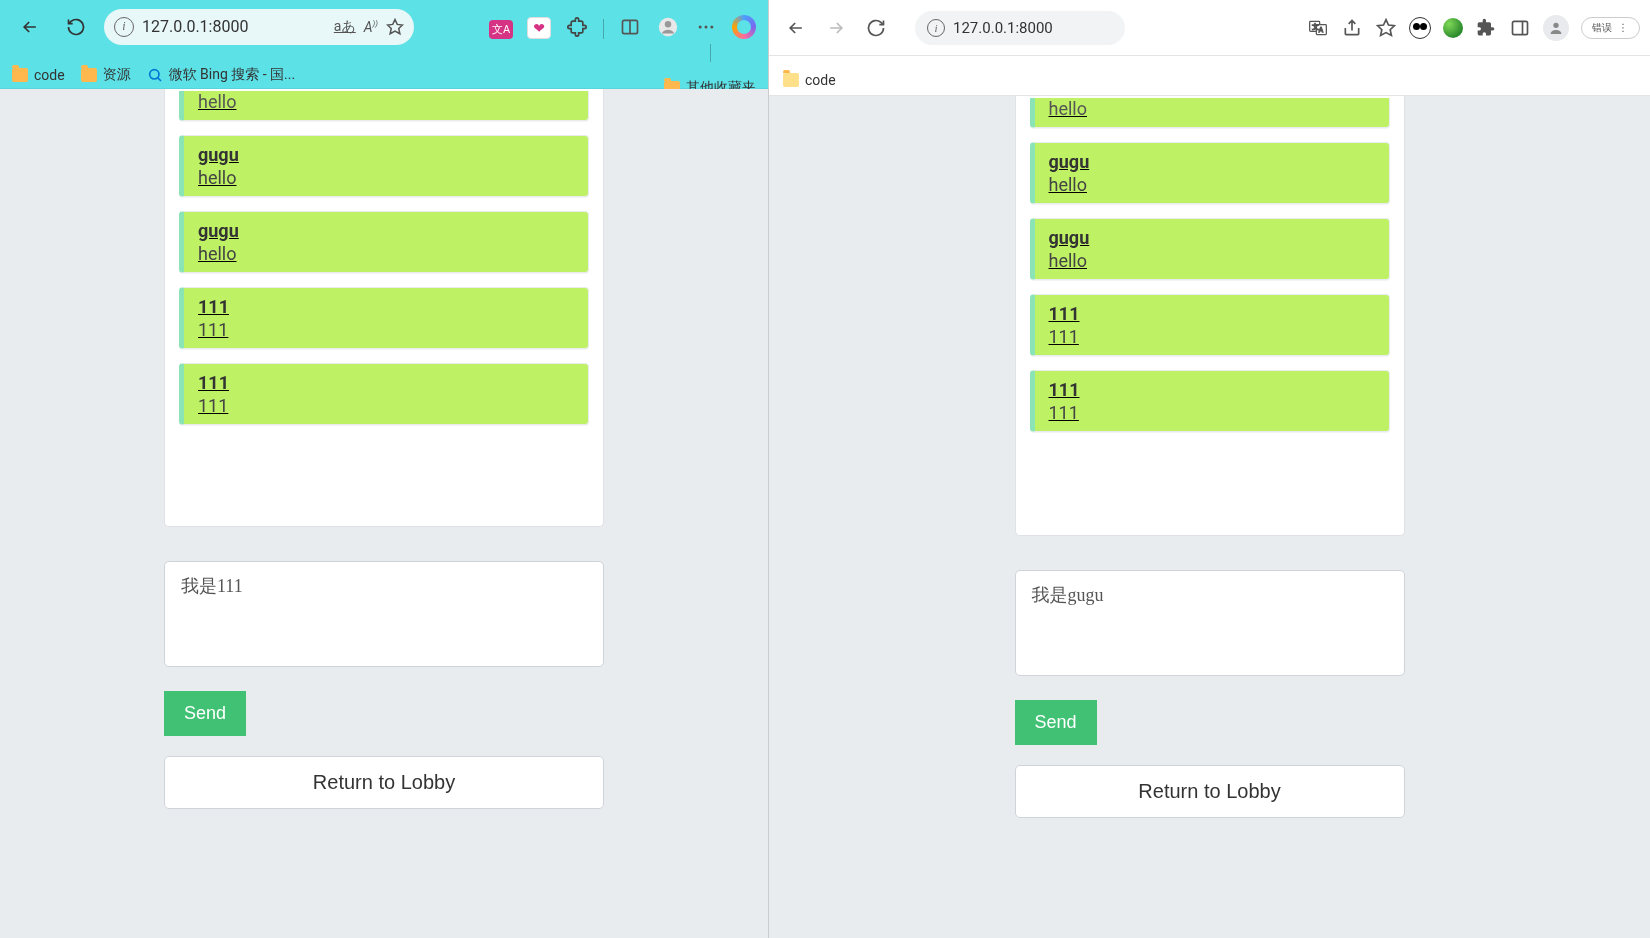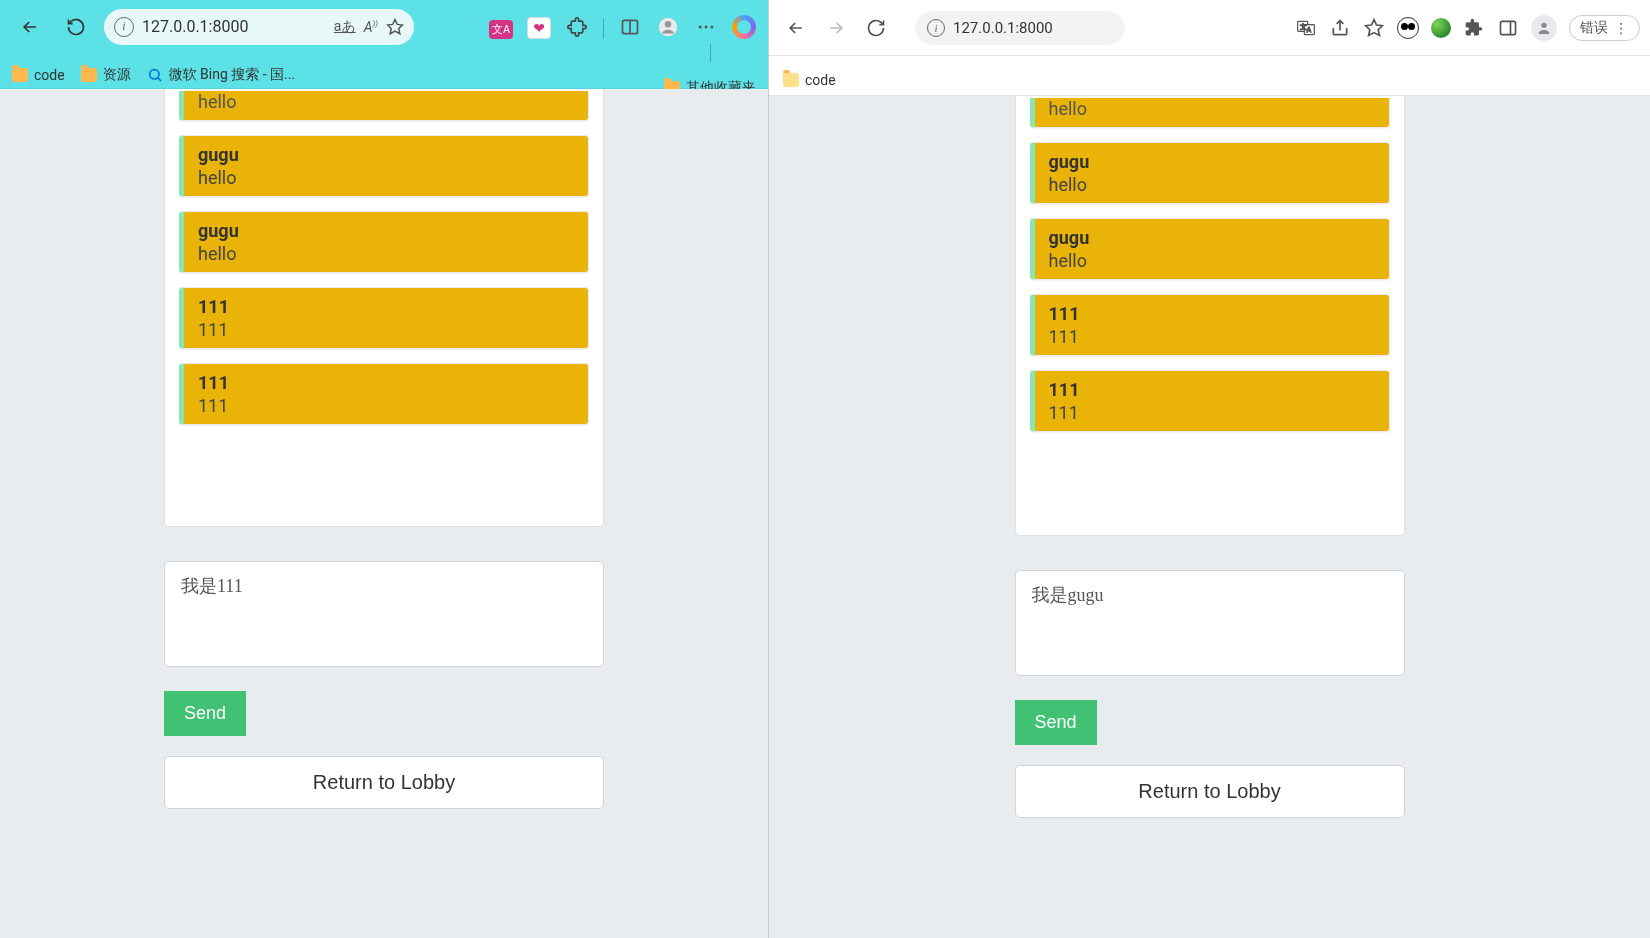--- a/index.html
+++ b/index.html
@@ -101,21 +101,21 @@
     display:flex;align-items:center;justify-content:center;font-size:11px;color:#666;font-style:italic;font-family:Georgia,serif;}
   .chrome-addr .url{font-size:15px;color:#333;}
   .chrome-right{margin-left:auto;display:flex;align-items:center;gap:12px;}
   .chrome-ic{width:22px;height:22px;display:flex;align-items:center;justify-content:center;color:#555;}
   .panda{width:22px;height:22px;border-radius:50%;background:#fff;border:1px solid #333;position:relative;}
   .panda::before,.panda::after{content:"";position:absolute;width:7px;height:7px;background:#000;border-radius:50%;top:5px;}
   .panda::before{left:3px;} .panda::after{right:3px;}
   .globe-ic{width:20px;height:20px;border-radius:50%;background:radial-gradient(circle at 30% 30%, #7ed957, #2e8b2e 70%);}
   .puzzle{color:#555;}
   .chrome-user{width:26px;height:26px;border-radius:50%;background:#e8eaed;display:flex;align-items:center;justify-content:center;}
-  .err-pill{border:1px solid #ccc;border-radius:16px;padding:3px 10px;font-size:14px;color:#555;display:flex;align-items:center;gap:6px;}
+  .err-pill{border:1px solid #ccc;border-radius:16px;padding:3px 10px;font-size:10px;color:#555;display:flex;align-items:center;gap:6px;}
   .err-pill .dots{letter-spacing:1px;}
 
   .chrome-bookmarks{
     background:#fff;height:40px;display:flex;align-items:center;padding:0 14px;gap:8px;
     border-bottom:1px solid #e4e4e4;
   }
 
   
   .page {
     flex:1;
@@ -136,27 +136,28 @@
     border-radius:5px;
     margin-top:10px;
     overflow-y:scroll;
     padding:6px 14px 18px 14px;
     box-shadow:0 0 0 rgba(0,0,0,0);
   }
   .msg-left .message-box{ height:438px; margin-top:0; border-top:none; border-top-left-radius:0; border-top-right-radius:0; padding-top:0; }
   .msg-right .message-box{ height:440px; margin-top:0; border-top:none; border-top-left-radius:0; border-top-right-radius:0; padding-top:0;}
 
   .msg{
-    background:#eab308;
+    background:#bef264;
     border:1px solid #e9ecef;
     border-left:5px solid #8be4b5;
     border-radius:4px;
     padding:8px 14px;
     margin-top:14px;
     box-shadow:0 1px 1px rgba(0,0,0,0.05);
+    text-decoration:underline;
   }
   .msg.partial-top{ margin-top:0; border-top:none; border-top-left-radius:0; border-top-right-radius:0; padding-top:0;}
   .msg .u{font-weight:700;font-size:18px;color:#333;}
   .msg .t{font-size:18px;color:#444;margin-top:2px;}
   .msg.partial-top .t{font-size:18px;color:#555;}
 
   .input-area{
     margin-top:34px;
     background:#fff;border:1px solid #ced4da;border-radius:5px;
     height:106px;padding:12px 16px;

